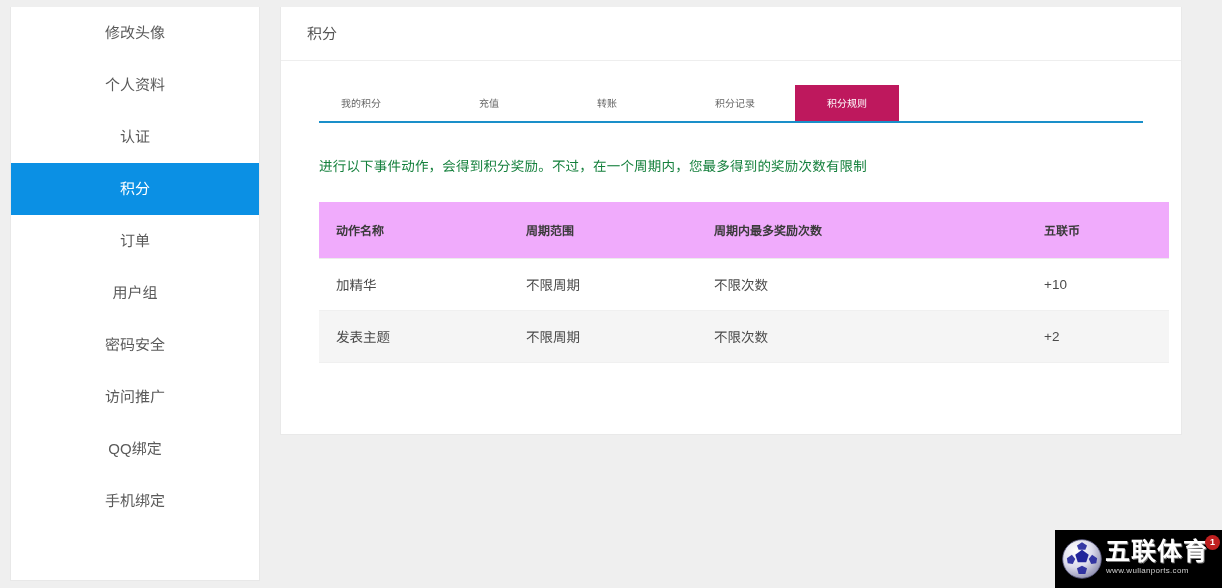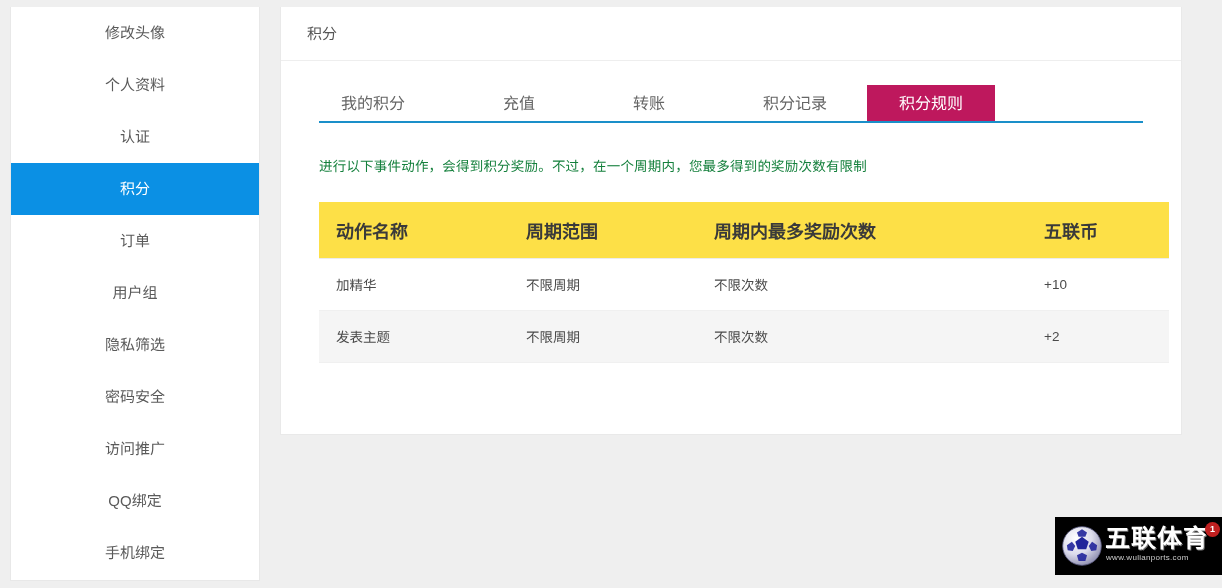--- a/index.html
+++ b/index.html
@@ -90,21 +90,21 @@
 
   .tabs-row {
     display: flex;
     align-items: flex-end;
     padding: 0 0 0 38px;
     position: relative;
     height: 40px;
   }
 
   .tab {
-    font-size: 16px;
+    font-size: 10px;
     color: #666;
     height: 38px;
     line-height: 38px;
     padding: 0 22px;
     cursor: pointer;
     white-space: nowrap;
     user-select: none;
     text-align: right;
   }
 
@@ -176,22 +176,22 @@
 
   
   .rules-table {
     margin: 27px 38px 0 38px;
     width: 850px;
     border-collapse: collapse;
     table-layout: fixed;
   }
 
   .rules-table th {
-    background: #fde047;
-    font-size: 18px;
+    background: #f0abfc;
+    font-size: 12px;
     font-weight: bold;
     color: #3a3a3a;
     text-align: left;
     height: 56px;
     padding: 0 0 0 17px;
     border-bottom: 1px solid #ececec;
   }
 
   .rules-table td {
     font-size: 13.5px;
@@ -207,21 +207,21 @@
 
   .col-1 { width: 190px; }
   .col-2 { width: 188px; }
   .col-3 { width: 330px; }
   .col-4 { width: 142px; }
 
   
   .watermark {
     position: absolute;
     right: 0px;
-    bottom: 13px;
+    bottom: 0px;
     width: 167px;
     height: 58px;
     background: #000000;
     display: flex;
     align-items: center;
     overflow: hidden;
   }
 
   .wm-ball {
     width: 42px;
@@ -282,21 +282,20 @@
 
 <div class="page">
 
   <nav class="sidebar">
     <div class="sidebar-item">修改头像</div>
     <div class="sidebar-item">个人资料</div>
     <div class="sidebar-item">认证</div>
     <div class="sidebar-item active">积分</div>
     <div class="sidebar-item">订单</div>
     <div class="sidebar-item">用户组</div>
-    <div class="sidebar-item">隐私筛选</div>
     <div class="sidebar-item">密码安全</div>
     <div class="sidebar-item">访问推广</div>
     <div class="sidebar-item">QQ绑定</div>
     <div class="sidebar-item">手机绑定</div>
   </nav>
 
   <section class="main-panel">
 
     <div class="panel-header">积分</div>
 

